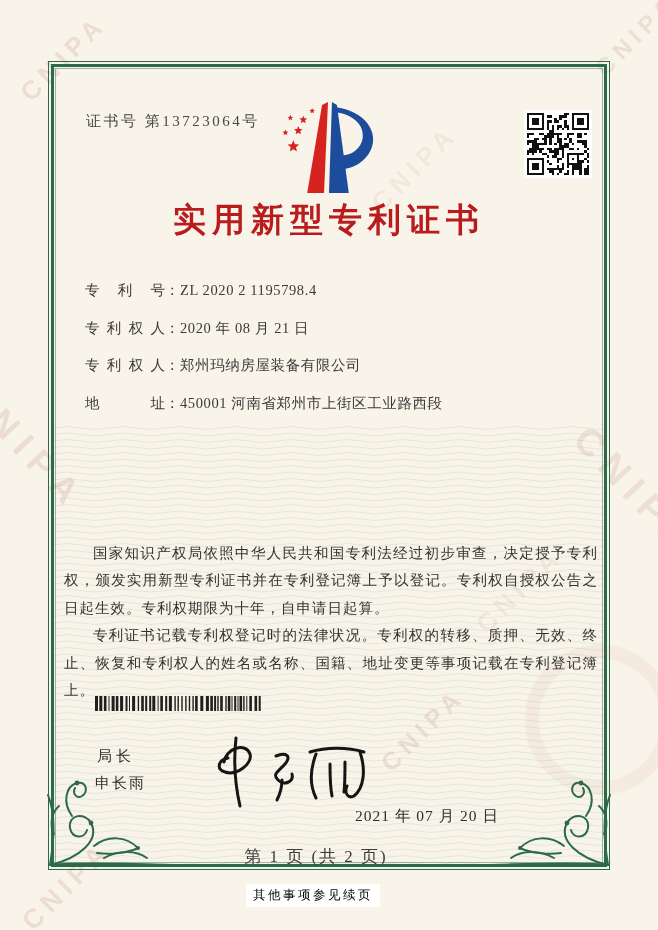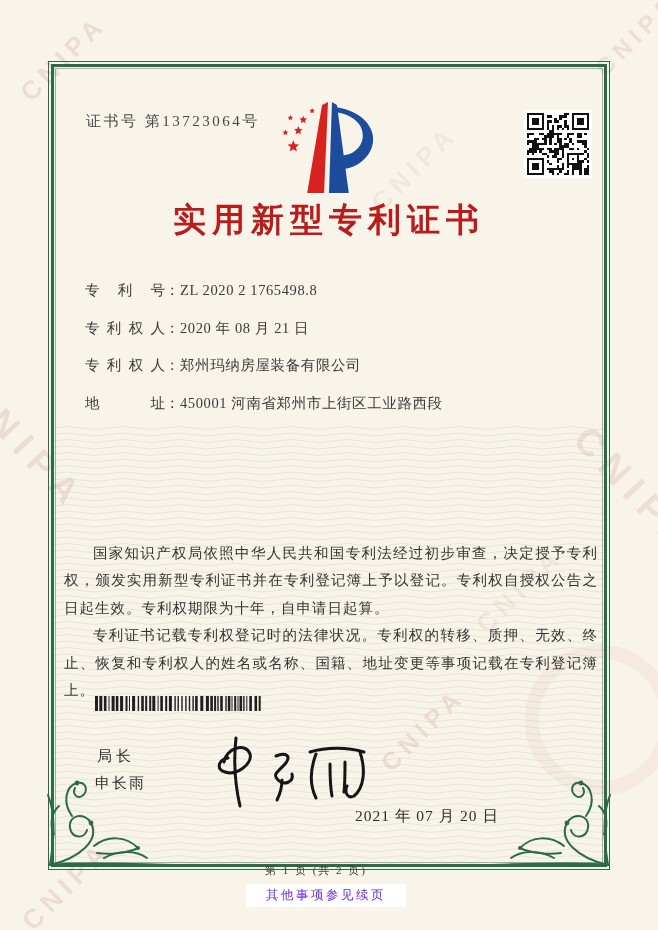--- a/index.html
+++ b/index.html
@@ -54,24 +54,24 @@
 .body-text{position:absolute;left:64px;top:540px;width:534px;font-size:14.5px;line-height:27.4px;
   text-align:justify;letter-spacing:1px;color:#333;}
 .body-text p{margin:0;text-indent:2em;}
 
 
 .barcode{position:absolute;left:95px;top:696px;}
 .signer-title{position:absolute;left:97px;top:747px;font-size:15px;letter-spacing:4px;color:#2f2f2f;text-align:center;}
 .signer-name{position:absolute;left:95px;top:774px;font-size:15px;letter-spacing:2px;color:#2f2f2f;}
 .signature{position:absolute;left:198px;top:732px;}
 .issue-date{position:absolute;left:355px;top:806px;font-size:15.5px;letter-spacing:1px;color:#2f2f2f;}
-.page-no{position:absolute;left:316px;top:863px;transform:translateX(-50%);font-size:11px;
+.page-no{position:absolute;left:316px;top:845px;transform:translateX(-50%);font-size:17px;
   letter-spacing:2px;color:#3c3c3c;white-space:nowrap;}
-.footer-note{position:absolute;left:246px;top:884px;background:#fff;padding:3px 20px;font-size:12.5px;
-  letter-spacing:2.5px;color:#6d28d9;white-space:nowrap;}
+.footer-note{position:absolute;left:246px;top:884px;background:#fff;padding:3px 7px;font-size:12.5px;
+  letter-spacing:2.5px;color:#000000;white-space:nowrap;}
 </style>
 </head>
 <body>
 
 <div class="page">
 
   <span class="watermark wm1">CNIPA</span>
   <span class="watermark wm2">CNIPA</span>
   <span class="watermark wm3">CNIPA</span>
   <span class="watermark wm4">CNIPA</span>
@@ -408,21 +408,21 @@
         <rect x="21" y="24" width="1" height="1" fill="#111"></rect>
         <rect x="23" y="24" width="1" height="1" fill="#111"></rect>
         <rect x="24" y="24" width="1" height="1" fill="#111"></rect>
       </svg>
   </div>
 
   <div class="title">实用新型专利证书</div>
 
   <div class="fields">
     <div class="frow">
-      <span class="flabel">专利号</span><span class="fcolon">：</span><span class="fvalue">ZL 2020 2 1765498.8</span>
+      <span class="flabel">专利号</span><span class="fcolon">：</span><span class="fvalue">ZL 2020 2 1195798.4</span>
     </div>
     <div class="frow">
       <span class="flabel">专利权人</span><span class="fcolon">：</span><span class="fvalue">2020 年 08 月 21 日</span>
     </div>
     <div class="frow">
       <span class="flabel">专利权人</span><span class="fcolon">：</span><span class="fvalue">郑州玛纳房屋装备有限公司</span>
     </div>
     <div class="frow">
       <span class="flabel">地址</span><span class="fcolon">：</span><span class="fvalue">450001 河南省郑州市上街区工业路西段</span>
     </div>

